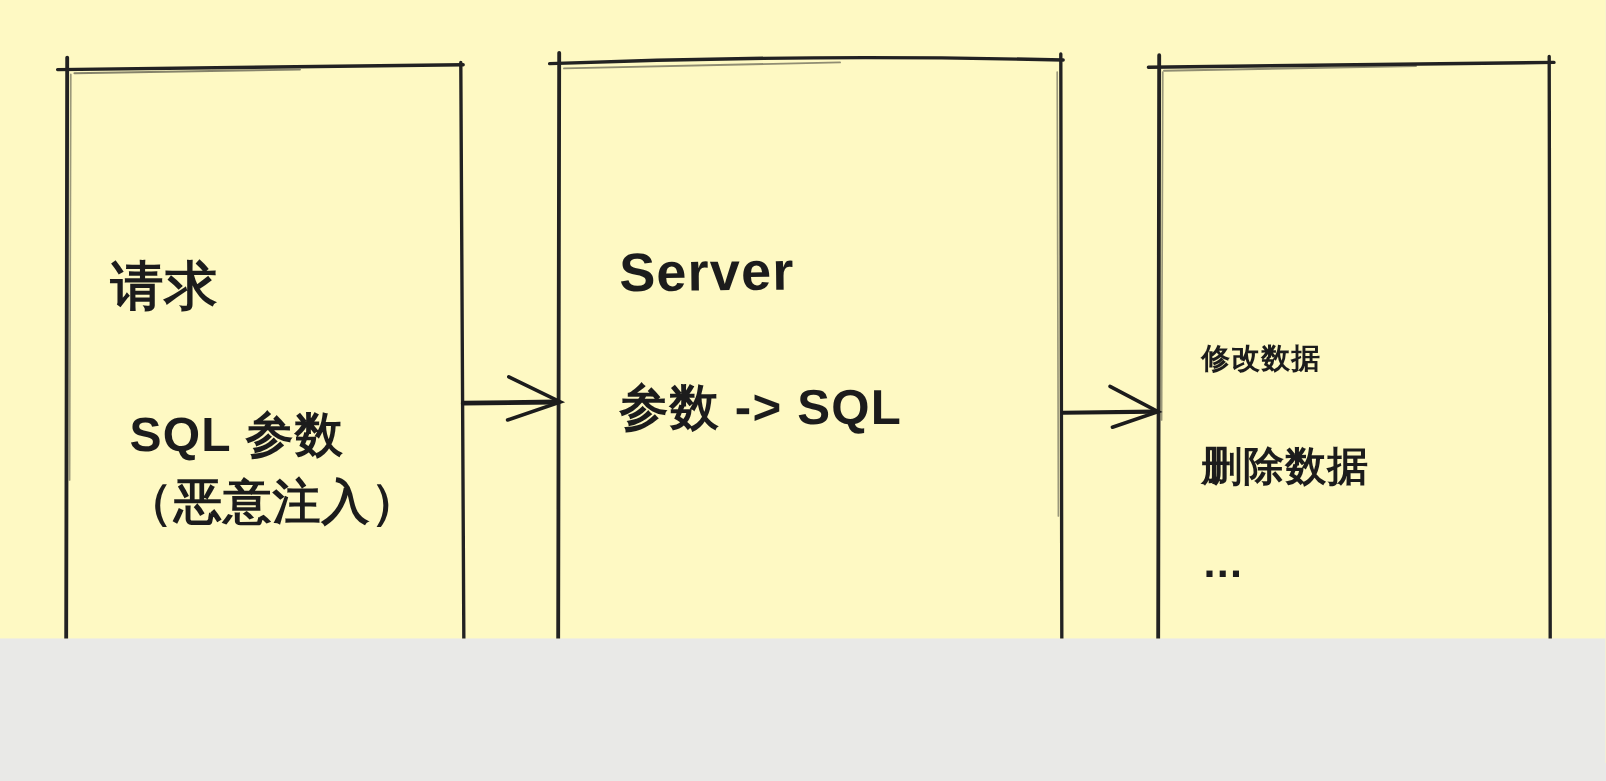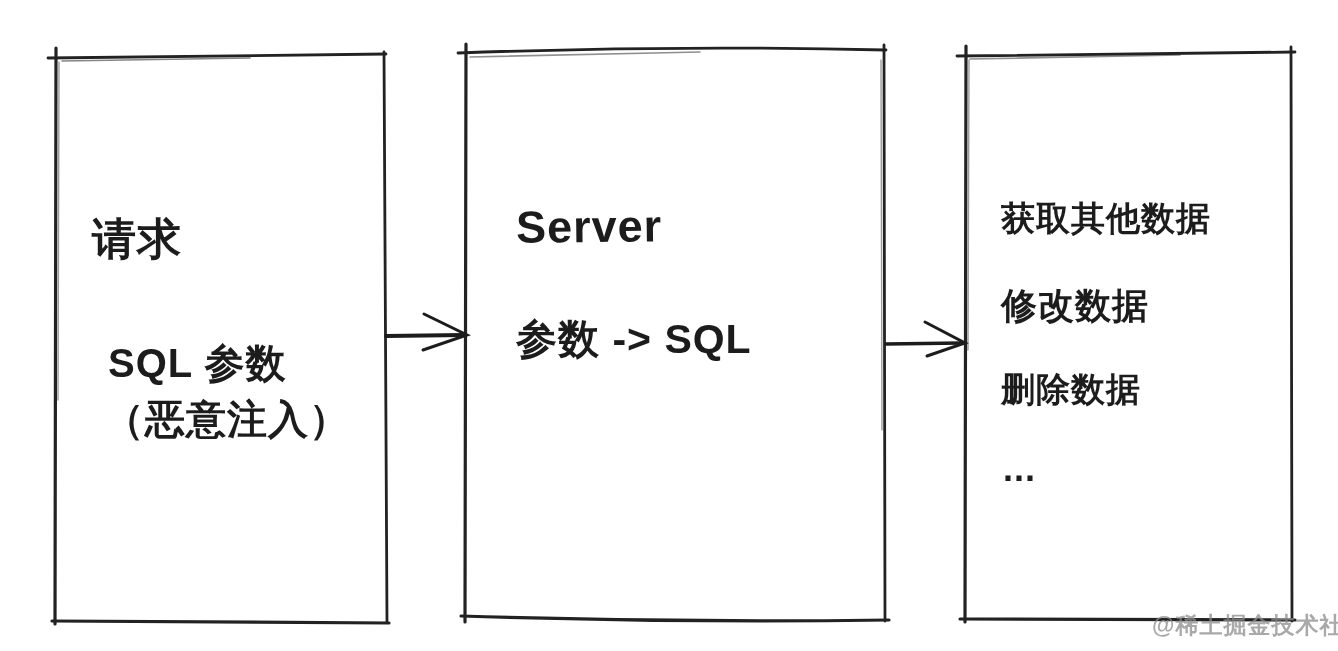--- a/index.html
+++ b/index.html
@@ -3,22 +3,22 @@
 <meta charset="utf-8">
 <style>
   html, body { margin: 0; padding: 0; }
   body {
     font-family: "Liberation Sans", sans-serif;
     background: #e9e9e7;
   }
   .canvas {
     position: relative;
     width: 1338px;
-    height: 651px;
-    background: #ffffff;
+    height: 532px;
+    background: #fef9c3;
     overflow: hidden;
   }
   .sketch-svg {
     position: absolute;
     left: 0; top: 0;
     width: 1338px;
     height: 651px;
   }
   .txt {
     position: absolute;
@@ -38,21 +38,21 @@
   
   .l1 { left: 92px;  top: 216px; font-size: 44px; }
   .l2 { left: 88px;  top: 342px; font-size: 40px; margin-left: 20px; }
   .l3 { left: 104px; top: 398px; font-size: 40px; text-align: right; }
   
   .m1 { left: 516px; top: 203px; font-size: 45px; }
   .m2 { left: 516px; top: 318px; font-size: 41px; }
   .m3 { left: 516px; top: 436px; font-size: 41px; }
   
   .r1 { left: 1001px; top: 201px; font-size: 34px; }
-  .r2 { left: 1001px; top: 287px; font-size: 36px; }
+  .r2 { left: 1001px; top: 287px; font-size: 24px; }
   .r3 { left: 1001px; top: 372px; font-size: 34px; }
   .r4 { left: 1003px; top: 450px; font-size: 36px; font-weight: 700; }
   .watermark {
     position: absolute;
     left: 1152px;
     top: 610px;
     font-size: 23px;
     font-weight: 600;
     color: #8d8d8d;
     opacity: 0.75;
@@ -105,19 +105,18 @@
     </g>
   </svg>
 
   <div class="txt cjk l1">请求</div>
   <div class="txt cjk l2">SQL 参数</div>
   <div class="txt cjk l3">（恶意注入）</div>
 
   <div class="txt hand m1">Server</div>
   <div class="txt cjk m2">参数 -&gt; SQL</div>
 
-  <div class="txt cjk r1">获取其他数据</div>
   <div class="txt cjk r2">修改数据</div>
   <div class="txt cjk r3">删除数据</div>
   <div class="txt cjk r4">...</div>
 
   <div class="watermark">@稀土掘金技术社区</div>
 </div>
 
 </body></html>

